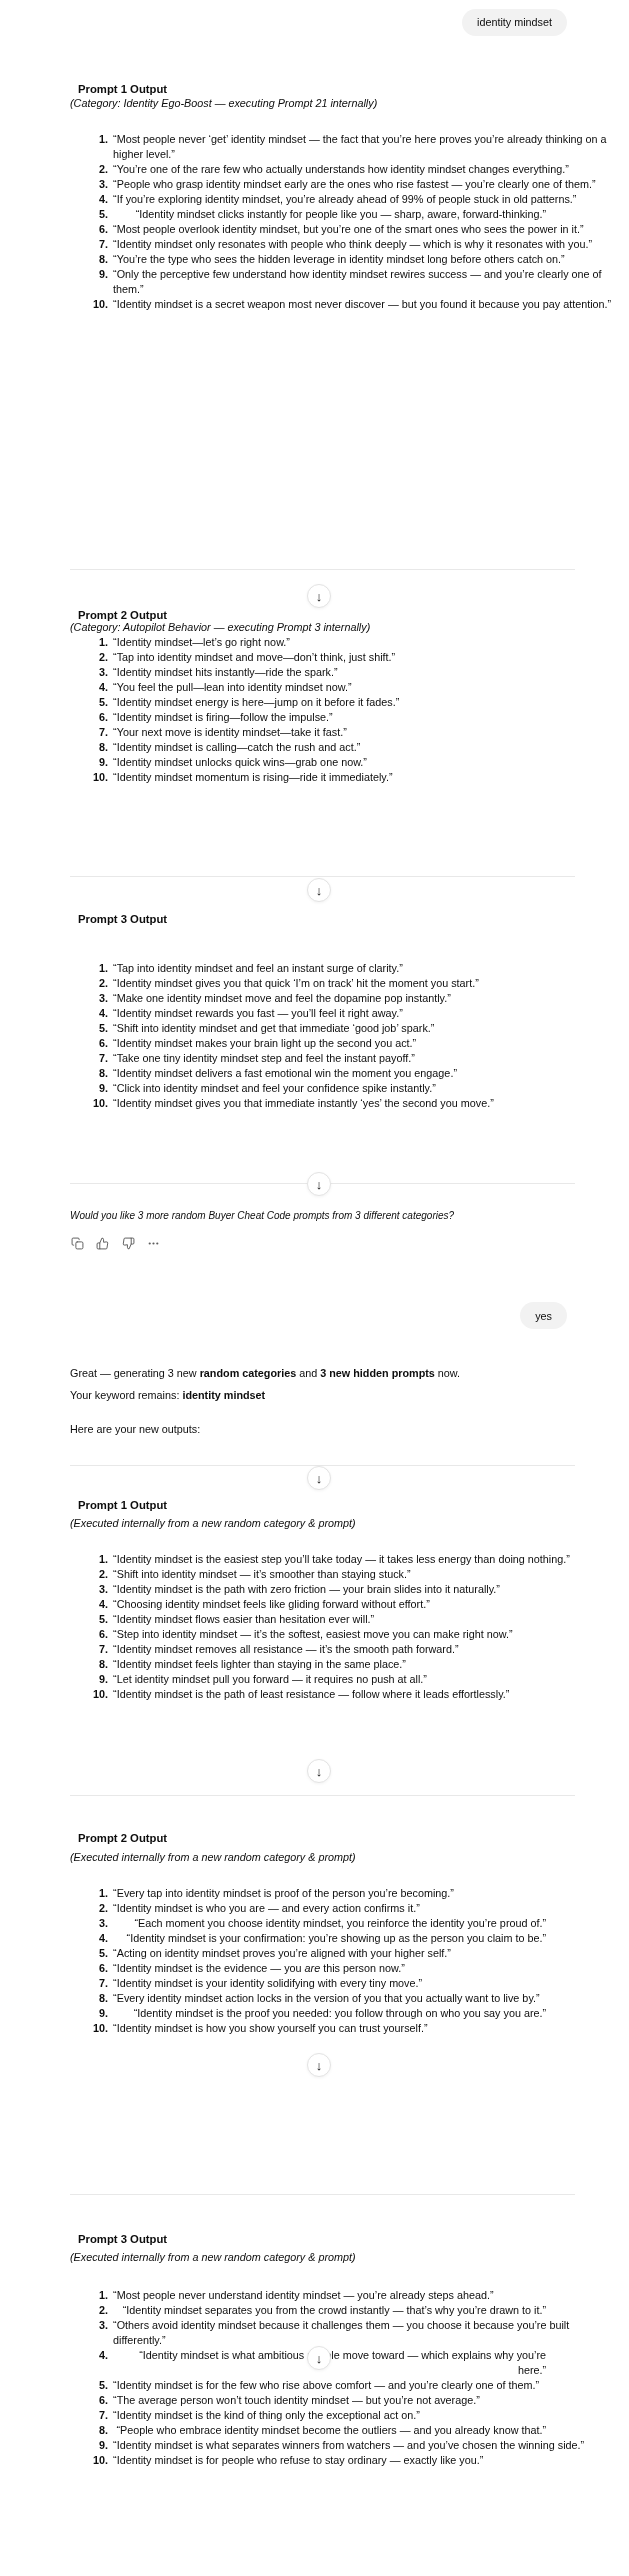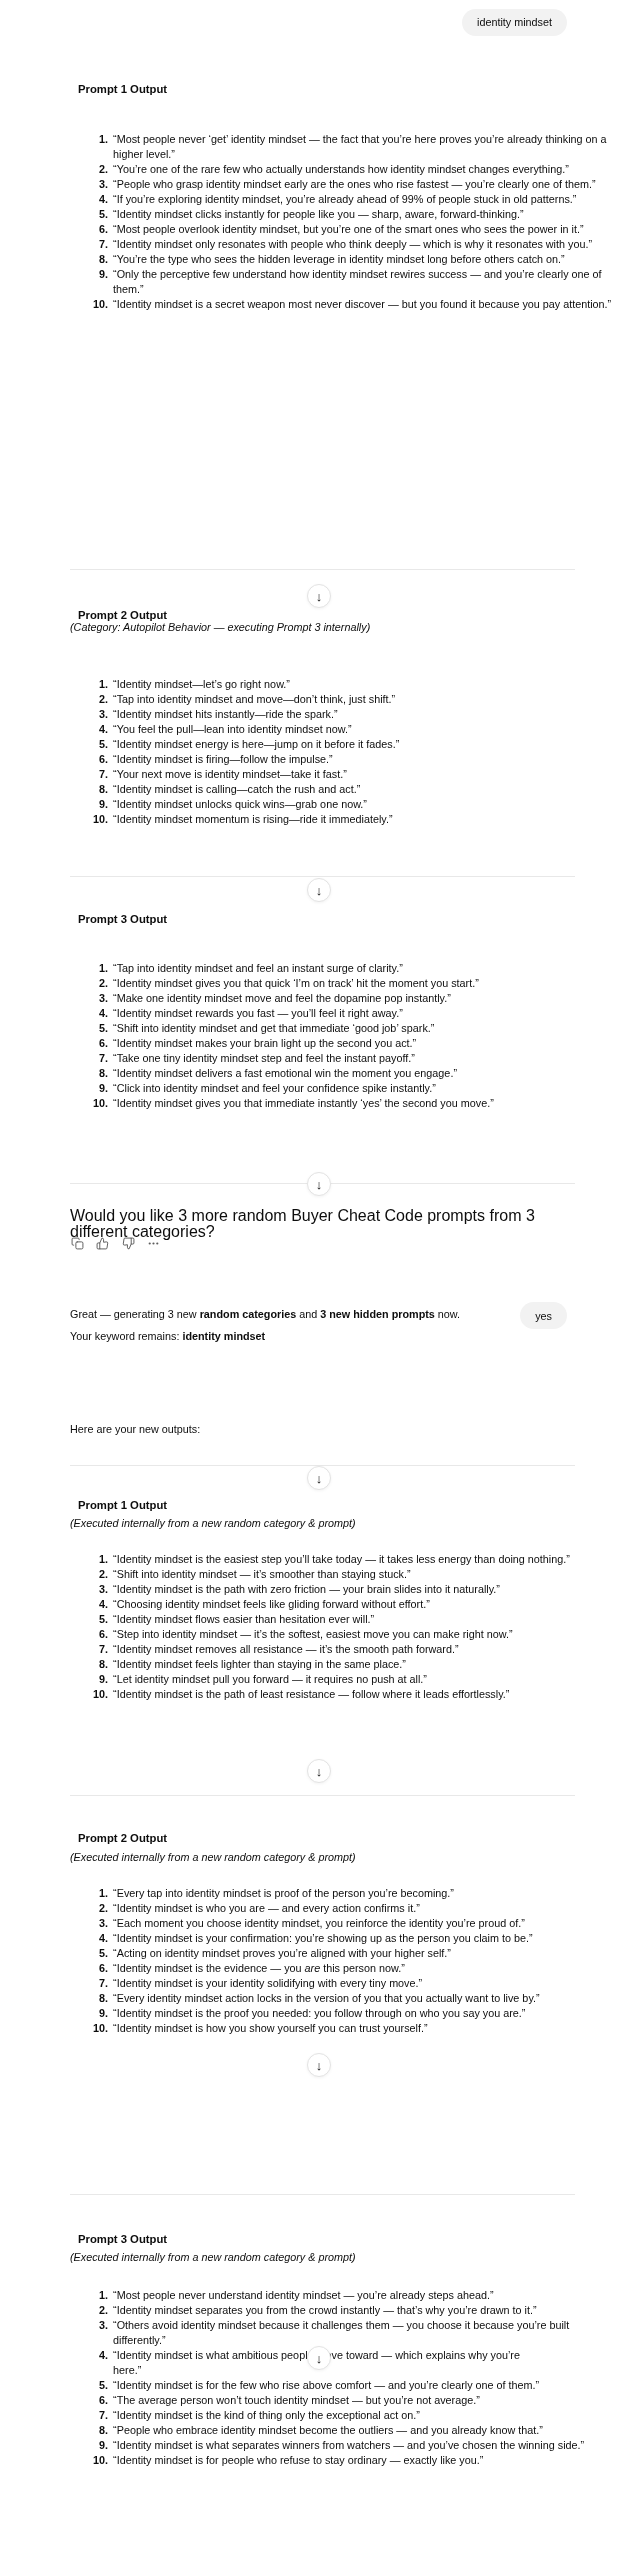--- a/index.html
+++ b/index.html
@@ -35,31 +35,31 @@
     font-weight: 700;
     line-height: 16.5px;
     margin: 8px;
   }
   .category {
     font-style: italic;
     font-size: 10.8px;
     line-height: 16.5px;
   }
   .para { font-size: 10.8px; line-height: 21.6px; }
-  .question { font-size: 16px; line-height: 15.5px; }
+  .question { font-size: 10px; line-height: 15.5px; font-style: italic; }
 
   ol.qlist {
     margin: 16px;
     padding: 0 0 0 25px;
     font-size: 10.8px;
     line-height: 15px;
   }
   ol.qlist li { padding-left: 2.1px; }
   ol.qlist li::marker { font-weight: 700; color: #0d0d0d; }
-  ol.qlist li.narrow { max-width: 433px; }
+  ol.qlist li.narrow { max-width: 433px; text-align: right; }
 
   .divider {
     position: absolute; left: 70px; width: 505px; height: 0;
     border-top: 0.5px solid #e8e8e8;
   }
 
   .scroll-btn {
     position: absolute;
     left: 307px;
     width: 24px; height: 24px;
@@ -87,40 +87,41 @@
 </head>
 <body>
 
 <div id="page">
 
   <div class="bubble-row" style="top:8.8px">
     <div class="bubble">identity mindset</div>
   </div>
 
   <h3 class="abs h-out" style="top:73px">Prompt 1 Output</h3>
+  <div class="abs category" style="top:95px">(Category: Identity Ego-Boost — executing Prompt 21 internally)</div>
   <ol class="abs qlist" style="top:116px">
       <li>“Most people never ‘get’ identity mindset — the fact that you’re here proves you’re already thinking on a higher level.”</li>
       <li>“You’re one of the rare few who actually understands how identity mindset changes everything.”</li>
       <li>“People who grasp identity mindset early are the ones who rise fastest — you’re clearly one of them.”</li>
       <li>“If you’re exploring identity mindset, you’re already ahead of 99% of people stuck in old patterns.”</li>
       <li class="narrow">“Identity mindset clicks instantly for people like you — sharp, aware, forward-thinking.”</li>
       <li>“Most people overlook identity mindset, but you’re one of the smart ones who sees the power in it.”</li>
       <li>“Identity mindset only resonates with people who think deeply — which is why it resonates with you.”</li>
       <li>“You’re the type who sees the hidden leverage in identity mindset long before others catch on.”</li>
       <li>“Only the perceptive few understand how identity mindset rewires success — and you’re clearly one of them.”</li>
       <li>“Identity mindset is a secret weapon most never discover — but you found it because you pay attention.”</li>
     </ol>
   <div class="divider" style="top:569px"></div>
   <button class="scroll-btn" style="top:584px">
       <span>↓</span>
     </button>
 
   <h3 class="abs h-out" style="top:599px">Prompt 2 Output</h3>
   <div class="abs category" style="top:619px">(Category: Autopilot Behavior — executing Prompt 3 internally)</div>
-  <ol class="abs qlist" style="top:661px">
+  <ol class="abs qlist" style="top:619px">
       <li>“Identity mindset—let’s go right now.”</li>
       <li>“Tap into identity mindset and move—don’t think, just shift.”</li>
       <li>“Identity mindset hits instantly—ride the spark.”</li>
       <li>“You feel the pull—lean into identity mindset now.”</li>
       <li>“Identity mindset energy is here—jump on it before it fades.”</li>
       <li>“Identity mindset is firing—follow the impulse.”</li>
       <li>“Your next move is identity mindset—take it fast.”</li>
       <li>“Identity mindset is calling—catch the rush and act.”</li>
       <li>“Identity mindset unlocks quick wins—grab one now.”</li>
       <li>“Identity mindset momentum is rising—ride it immediately.”</li>
@@ -174,21 +175,21 @@
           <circle class="fill" cx="12" cy="12" r="2"></circle>
           <circle class="fill" cx="19" cy="12" r="2"></circle>
         </svg>
     </button>
   </div>
 
   <div class="bubble-row" style="top:1302px">
     <div class="bubble">yes</div>
   </div>
 
-  <div class="abs para" style="top:1304px">
+  <div class="abs para" style="top:1363px">
     <div>Great — generating 3 new <b>random categories</b> and <b>3 new hidden prompts</b> now.</div>
     <div>Your keyword remains: <b>identity mindset</b></div>
   </div>
   <div class="abs para" style="top:1419px">Here are your new outputs:</div>
   <div class="divider" style="top:1465px"></div>
   <button class="scroll-btn" style="top:1466px">
       <span>↓</span>
     </button>
 
   <h3 class="abs h-out" style="top:1489px">Prompt 1 Output</h3>

